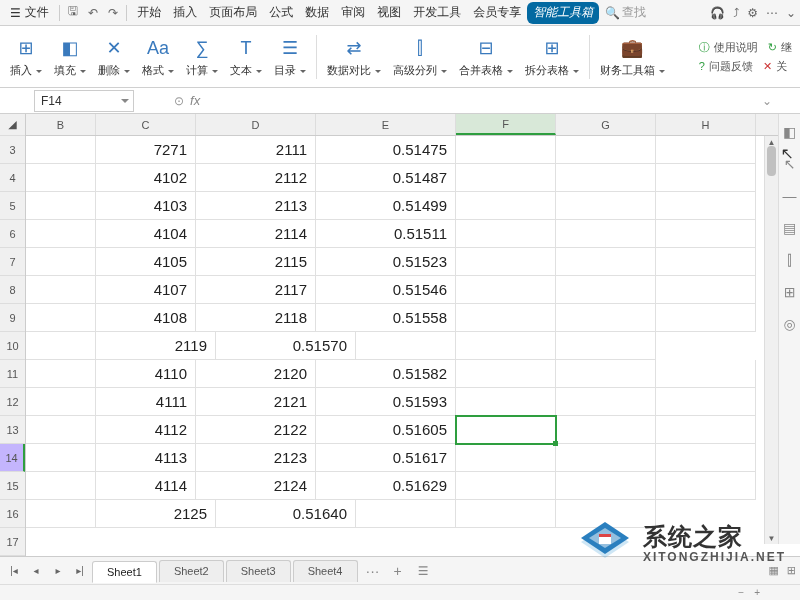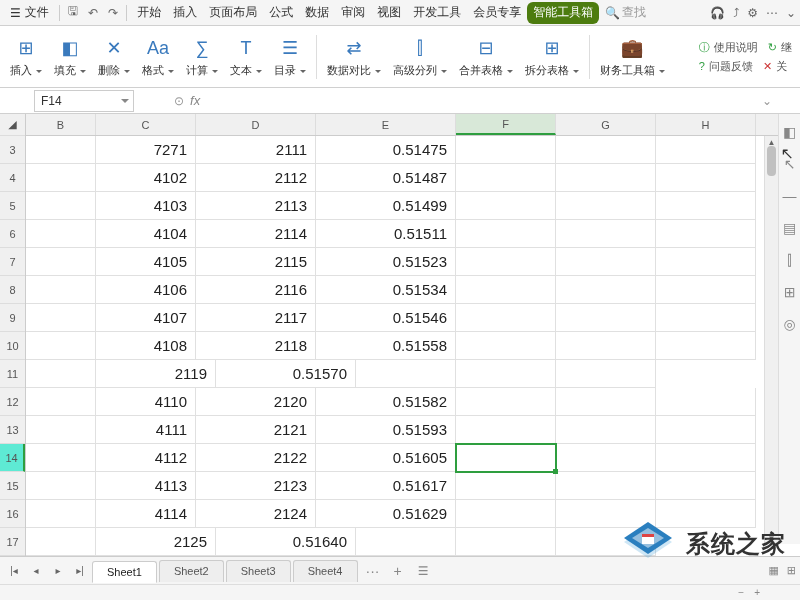--- a/index.html
+++ b/index.html
@@ -3,21 +3,21 @@
 <meta charset="utf-8">
 <style>
 * { margin: 0; padding: 0; box-sizing: border-box; font-family: "Microsoft YaHei", Arial, sans-serif; }
 body { width: 800px; height: 600px; background: #fff; overflow: hidden; position: relative; font-size: 12px; color: #333; }
 
 
 .menubar { height: 26px; background: #f5f5f5; border-bottom: 1px solid #d0d0d0; display: flex; align-items: center; padding: 0 4px; gap: 2px; }
 .menubar .file-btn { display: flex; align-items: center; gap: 4px; padding: 0 6px; height: 22px; }
 .menubar .divider { width: 1px; height: 16px; background: #ccc; margin: 0 2px; }
 .menubar .tab-item { padding: 0 6px; height: 22px; display: flex; align-items: center; cursor: pointer; }
-.menubar .tab-item.active { background: #4d7c0f; color: #fff; border-radius: 6px; }
+.menubar .tab-item.active { background: #0369a1; color: #fff; border-radius: 6px; font-style: italic; }
 .menubar .search-area { display: flex; align-items: center; color: #999; margin-left: 4px; }
 .menubar .right-icons { margin-left: auto; display: flex; gap: 8px; align-items: center; color: #666; }
 
 
 .ribbon { height: 62px; background: #fff; border-bottom: 1px solid #d0d0d0; display: flex; align-items: center; padding: 0 4px; gap: 2px; }
 .ribbon .tool-group { display: flex; flex-direction: column; align-items: center; justify-content: center; height: 56px; padding: 0 6px; cursor: pointer; position: relative; }
 .ribbon .tool-icon { width: 26px; height: 26px; display: flex; align-items: center; justify-content: center; font-size: 18px; color: #3a7abd; }
 .ribbon .tool-label { font-size: 11px; color: #333; margin-top: 2px; display: flex; align-items: center; gap: 2px; }
 .ribbon .vdiv { width: 1px; height: 44px; background: #ddd; margin: 0 4px; }
 .ribbon .right-help { margin-left: auto; display: flex; flex-direction: column; gap: 4px; padding-right: 4px; font-size: 11px; }
@@ -29,21 +29,21 @@
 .name-box::after { content: ""; position: absolute; right: 4px; top: 8px; border: 4px solid transparent; border-top-color: #888; }
 .fx-area { display: flex; align-items: center; gap: 6px; margin-left: 40px; flex: 1; }
 .fx-label { font-style: italic; color: #888; font-size: 13px; }
 .formula-input { flex: 1; height: 20px; border: none; outline: none; margin-right: 20px; }
 
 
 .sheet-area { position: relative; height: 460px; display: flex; background: #fff; }
 .row-headers { width: 26px; background: #f0f0f0; border-right: 1px solid #ccc; }
 .row-headers .rh { height: 28px; border-bottom: 1px solid #ddd; display: flex; align-items: center; justify-content: center; font-size: 11px; color: #555; }
 .row-headers .rh.first { height: 22px; }
-.row-headers .rh.sel { background: #5eead4; border-right: 2px solid #2e9e3f; }
+.row-headers .rh.sel { background: #c4b5fd; border-right: 2px solid #2e9e3f; }
 .grid-wrap { flex: 1; position: relative; overflow: hidden; }
 .col-headers { height: 22px; display: flex; background: #f0f0f0; border-bottom: 1px solid #ccc; }
 .col-headers .ch { border-right: 1px solid #ddd; display: flex; align-items: center; justify-content: center; font-size: 11px; color: #555; }
 .col-headers .ch.sel { background: #d8e8d8; border-bottom: 2px solid #2e9e3f; }
 .grid-body { position: relative; }
 .grid-row { display: flex; height: 28px; }
 .grid-row .cell { border-right: 1px solid #e0e0e0; border-bottom: 1px solid #e0e0e0; display: flex; align-items: center; justify-content: flex-end; padding: 0 8px; font-size: 15px; color: #222; }
 .cell.selected { outline: 2px solid #2e9e3f; outline-offset: -1px; background: #fff; position: relative; z-index: 2; }
 .cell.selected::after { content: ""; position: absolute; right: -3px; bottom: -3px; width: 5px; height: 5px; background: #2e9e3f; }
 
@@ -264,29 +264,20 @@
           <div class="cell" style="width: 70px;"></div>
           <div class="cell" style="width: 100px;">4105</div>
           <div class="cell" style="width: 120px;">2115</div>
           <div class="cell" style="width: 140px;">0.51523</div>
           <div class="cell" style="width: 100px;"></div>
           <div class="cell" style="width: 100px;"></div>
           <div class="cell" style="width: 100px;"></div>
         </div>
         <div class="grid-row">
           <div class="cell" style="width: 70px;"></div>
-          <div class="cell" style="width: 100px;">4106</div>
-          <div class="cell" style="width: 120px;">2116</div>
-          <div class="cell" style="width: 140px;">0.51534</div>
-          <div class="cell" style="width: 100px;"></div>
-          <div class="cell" style="width: 100px;"></div>
-          <div class="cell" style="width: 100px;"></div>
-        </div>
-        <div class="grid-row">
-          <div class="cell" style="width: 70px;"></div>
           <div class="cell" style="width: 100px;">4107</div>
           <div class="cell" style="width: 120px;">2117</div>
           <div class="cell" style="width: 140px;">0.51546</div>
           <div class="cell" style="width: 100px;"></div>
           <div class="cell" style="width: 100px;"></div>
           <div class="cell" style="width: 100px;"></div>
         </div>
         <div class="grid-row">
           <div class="cell" style="width: 70px;"></div>
           <div class="cell" style="width: 100px;">4108</div>
@@ -407,16 +398,17 @@
     <svg viewBox="0 0 56 44" width="56" height="44">
       <polygon points="28,4 52,20 28,36 4,20" fill="#3d9bd8" opacity="0.25"></polygon>
       <polygon points="28,0 52,16 28,32 4,16" fill="#2a7fbf"></polygon>
       <polygon points="28,6 44,16 28,26 12,16" fill="#fff" opacity="0.5"></polygon>
       <rect x="22" y="12" width="12" height="10" fill="#fff"></rect>
       <rect x="22" y="12" width="12" height="3" fill="#d44"></rect>
     </svg>
   </div>
   <div>
     <div class="wm-text">系统之家</div>
+    <div class="wm-sub">XITONGZHIJIA.NET</div>
   </div>
 </div>
 
 <div style="position:absolute;right:6px;top:144px;color:#333;font-size:16px">↖</div>
 
 </body></html>

